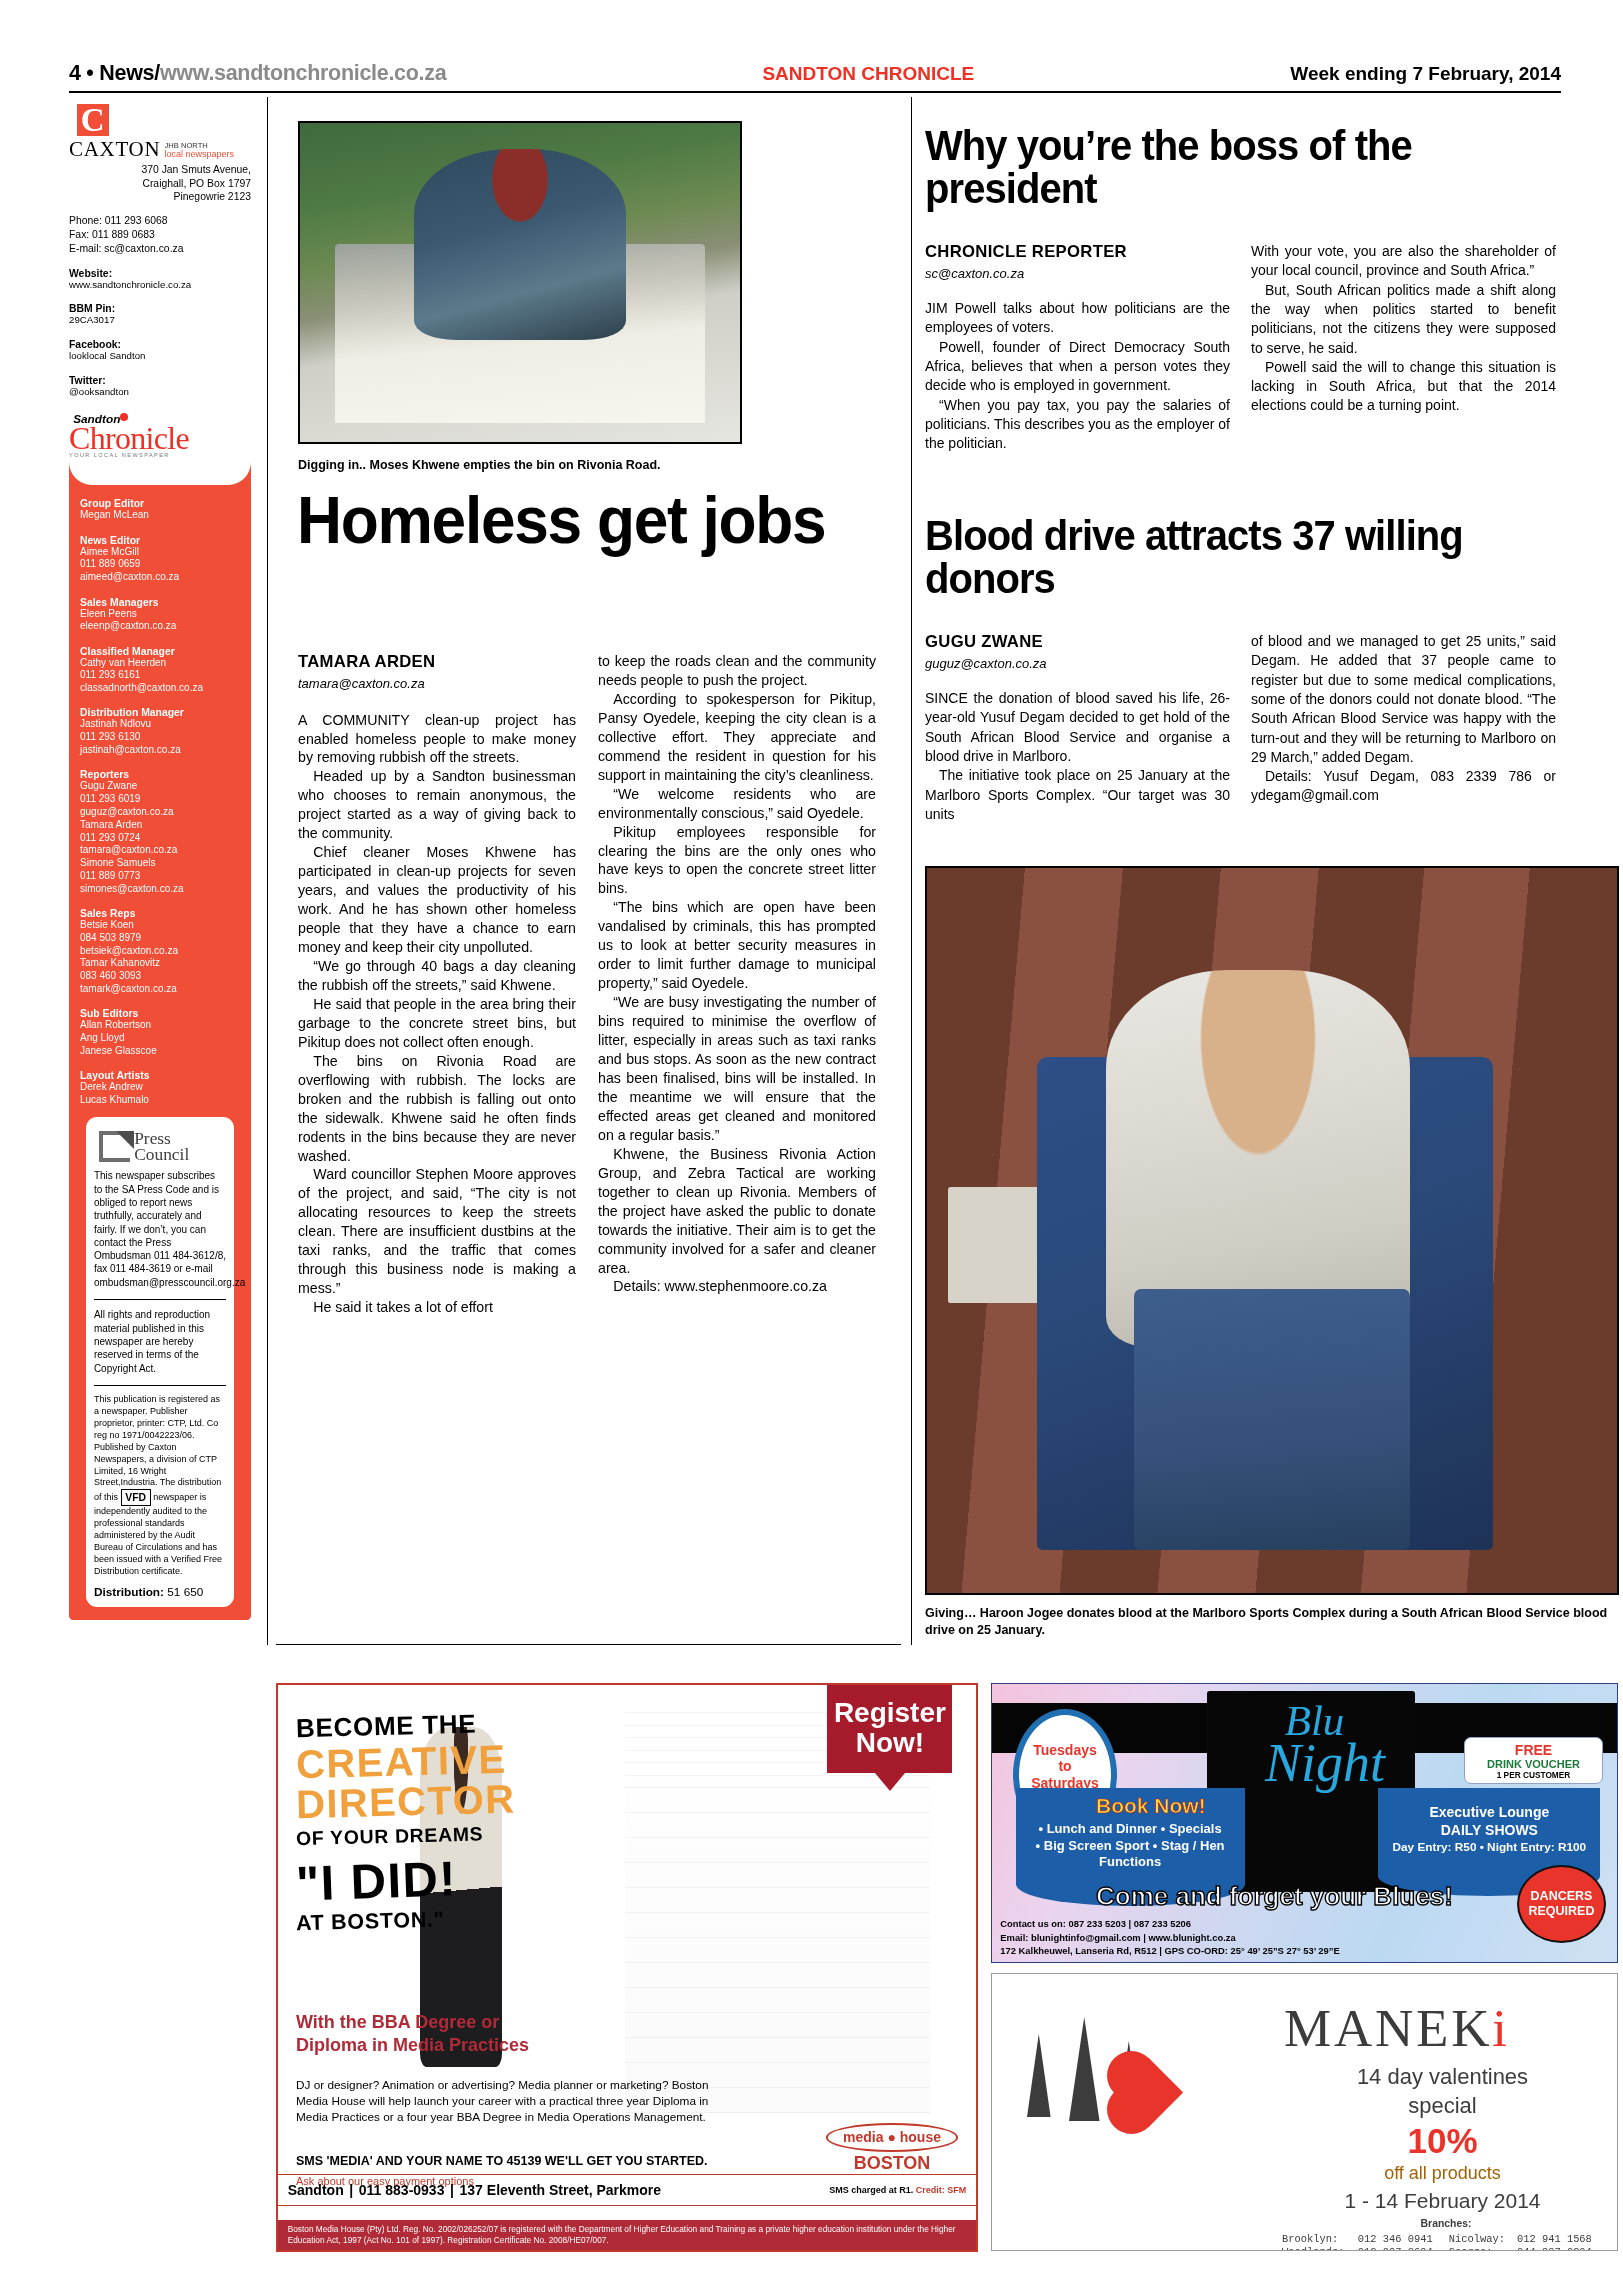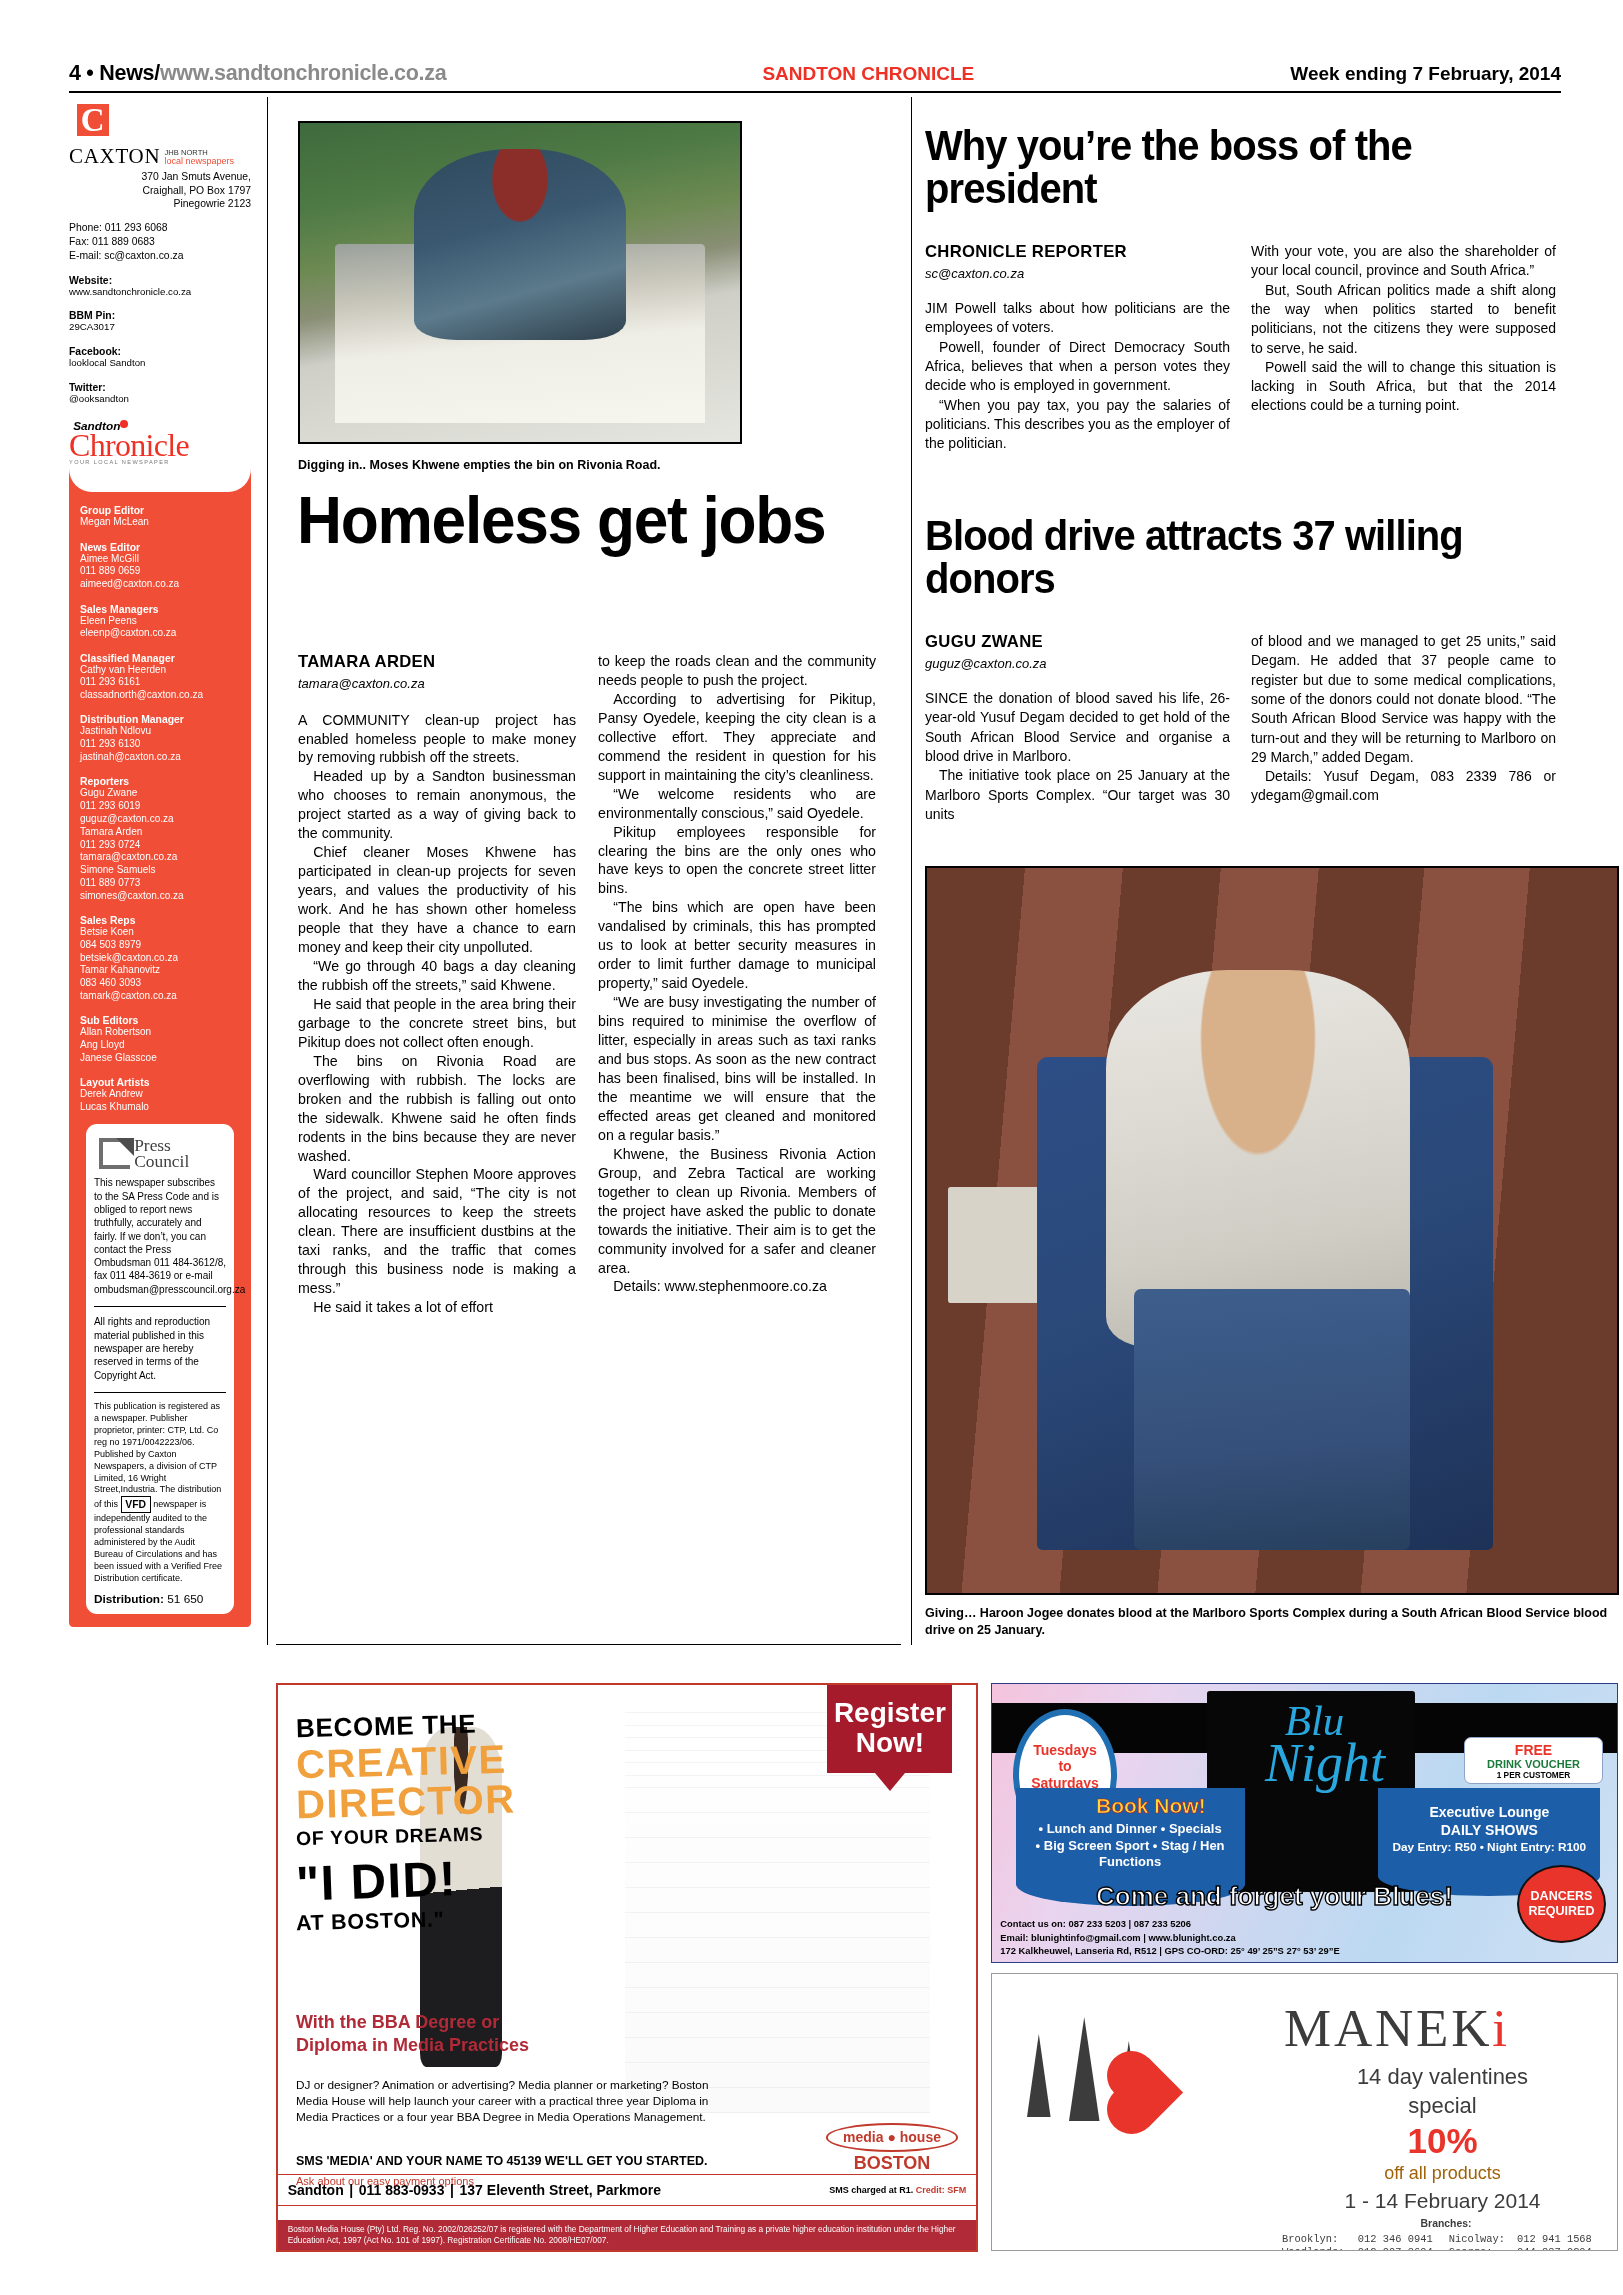--- a/index.html
+++ b/index.html
@@ -25,21 +25,21 @@
   .mh-right { font-size: 19px; font-weight: 700; color: #000; }
   .head-rule { position: absolute; left: 69px; top: 91px; width: 1492px; height: 2.1px; background: #000; }
 
   
   .leftcol { position:absolute; left: 69px; top: 101px; width: 182px; }
   .caxton-logo-box { width: 32px; height: 32px; background:#f04e37; position:relative; margin-left:8.3px; margin-top:2.8px;}
   .caxton-logo-box::before{
     content:"C"; position:absolute; left:3.5px; top:-2.1px;
     font-family:"Liberation Serif", serif; font-size:33px; font-weight:700; color:#fff;
   }
-  .caxton-word { display:flex; align-items:flex-end; gap:4.2px; margin-top:8px; }
+  .caxton-word { display:flex; align-items:flex-end; gap:4.2px; margin-top:1px; }
   .caxton-word .cx { font-family:"Liberation Serif", serif; font-size:21px; letter-spacing:0.7px; }
   .caxton-word .lnwrap { display:flex; flex-direction:column; line-height:1.0; padding-bottom:2.8px;}
   .caxton-word .jhb { font-size:7.6px; color:#333; letter-spacing:0px;}
   .caxton-word .ln { font-size:9px; color:#f04e37; }
   .addr { text-align:right; font-size:10.4px; line-height:1.28; margin-top:1.4px; }
   .contact { font-size:10.4px; line-height:1.32; margin-top:11px; }
   .lbl { font-weight:700; font-size:10.4px; margin-top:12.5px; }
   .val { font-size:9.7px; line-height:1.25; }
 
   
@@ -441,21 +441,21 @@
       <p>He said that people in the area bring their garbage to the concrete street bins, but Pikitup does not collect often enough.</p>
       <p>The bins on Rivonia Road are overflowing with rubbish. The locks are broken and the rubbish is falling out onto the sidewalk. Khwene said he often finds rodents in the bins because they are never washed.</p>
       <p>Ward councillor Stephen Moore approves of the project, and said, “The city is not allocating resources to keep the streets clean. There are insufficient dustbins at the taxi ranks, and the traffic that comes through this business node is making a mess.”</p>
       <p>He said it takes a lot of effort</p>
     </div>
   </div>
 
   <div class="art-col-b">
     <div class="bodycol">
       <p class="first">to keep the roads clean and the community needs people to push the project.</p>
-      <p>According to advertising for Pikitup, Pansy Oyedele, keeping the city clean is a collective effort. They appreciate and commend the resident in question for his support in maintaining the city’s cleanliness.</p>
+      <p>According to spokesperson for Pikitup, Pansy Oyedele, keeping the city clean is a collective effort. They appreciate and commend the resident in question for his support in maintaining the city’s cleanliness.</p>
       <p>“We welcome residents who are environmentally conscious,” said Oyedele.</p>
       <p>Pikitup employees responsible for clearing the bins are the only ones who have keys to open the concrete street litter bins.</p>
       <p>“The bins which are open have been vandalised by criminals, this has prompted us to look at better security measures in order to limit further damage to municipal property,” said Oyedele.</p>
       <p>“We are busy investigating the number of bins required to minimise the overflow of litter, especially in areas such as taxi ranks and bus stops. As soon as the new contract has been finalised, bins will be installed. In the meantime we will ensure that the effected areas get cleaned and monitored on a regular basis.”</p>
       <p>Khwene, the Business Rivonia Action Group, and Zebra Tactical are working together to clean up Rivonia. Members of the project have asked the public to donate towards the initiative. Their aim is to get the community involved for a safer and cleaner area.</p>
       <p>Details: www.stephenmoore.co.za</p>
     </div>
   </div>
   <div class="art-bottom-rule"></div>
 

